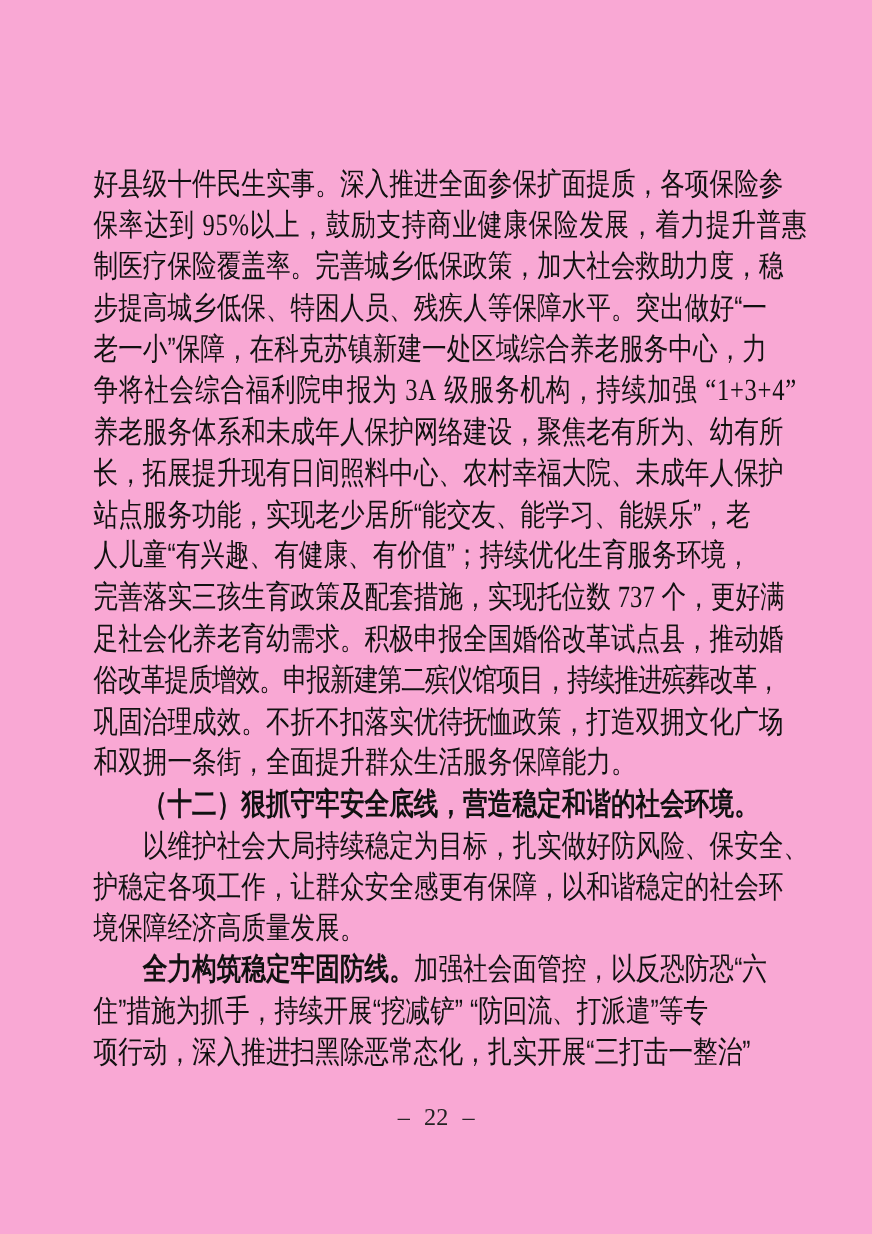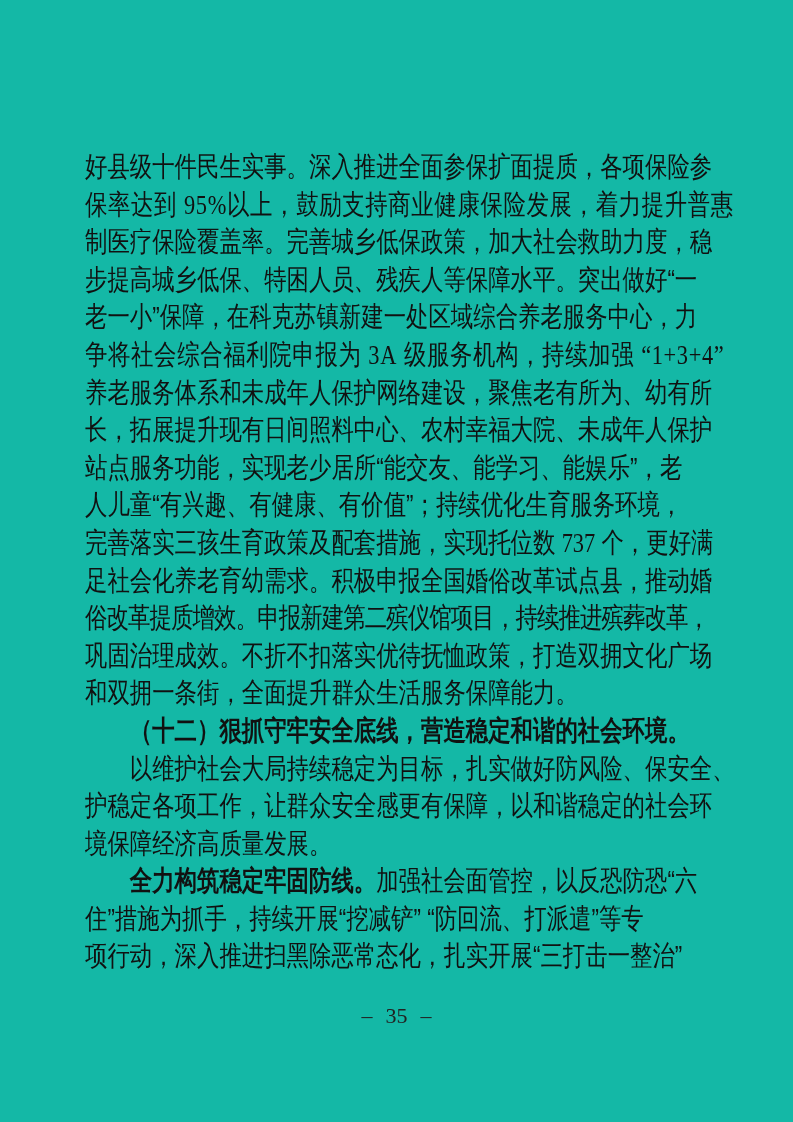--- a/index.html
+++ b/index.html
@@ -1,20 +1,20 @@
 <!DOCTYPE html>
 <html><head>
 <meta charset="utf-8">
 <style>
   html, body { margin: 0; padding: 0; background: #ffffff; }
   .page {
     position: relative;
     width: 793px;
     height: 1122px;
-    background: #14b8a6;
+    background: #f9a8d4;
     color: #111111;
     font-family: "Liberation Sans", sans-serif;
     overflow: hidden;
   }
   .text-block {
     position: absolute;
     left: 85px;
     top: 148px;
     width: 784px;
     transform: scaleX(0.8);
@@ -70,16 +70,16 @@
       <div class="line indent"><span class="seg kai">（十二）狠抓守牢安全底线，营造稳定和谐的社会环境。</span></div>
       <div class="line indent"><span class="seg body">以维护社会大局持续稳定为目标，扎实做好防风险、保安全、</span></div>
       <div class="line"><span class="seg body">护稳定各项工作，让群众安全感更有保障，以和谐稳定的社会环</span></div>
       <div class="line"><span class="seg body">境保障经济高质量发展。</span></div>
       <div class="line indent"><span class="seg bold">全力构筑稳定牢固防线。</span><span class="seg body">加强社会面管控，以反恐防恐“六</span></div>
       <div class="line"><span class="seg body">住”措施为抓手，持续开展“挖减铲” “防回流、打派遣”等专</span></div>
       <div class="line"><span class="seg body">项行动，深入推进扫黑除恶常态化，扎实开展“三打击一整治”</span></div>
     </div>
   <div class="footer">
     <span>–</span>
-    <span>35</span>
+    <span>22</span>
     <span>–</span>
   </div>
 </div>
 
 </body></html>

